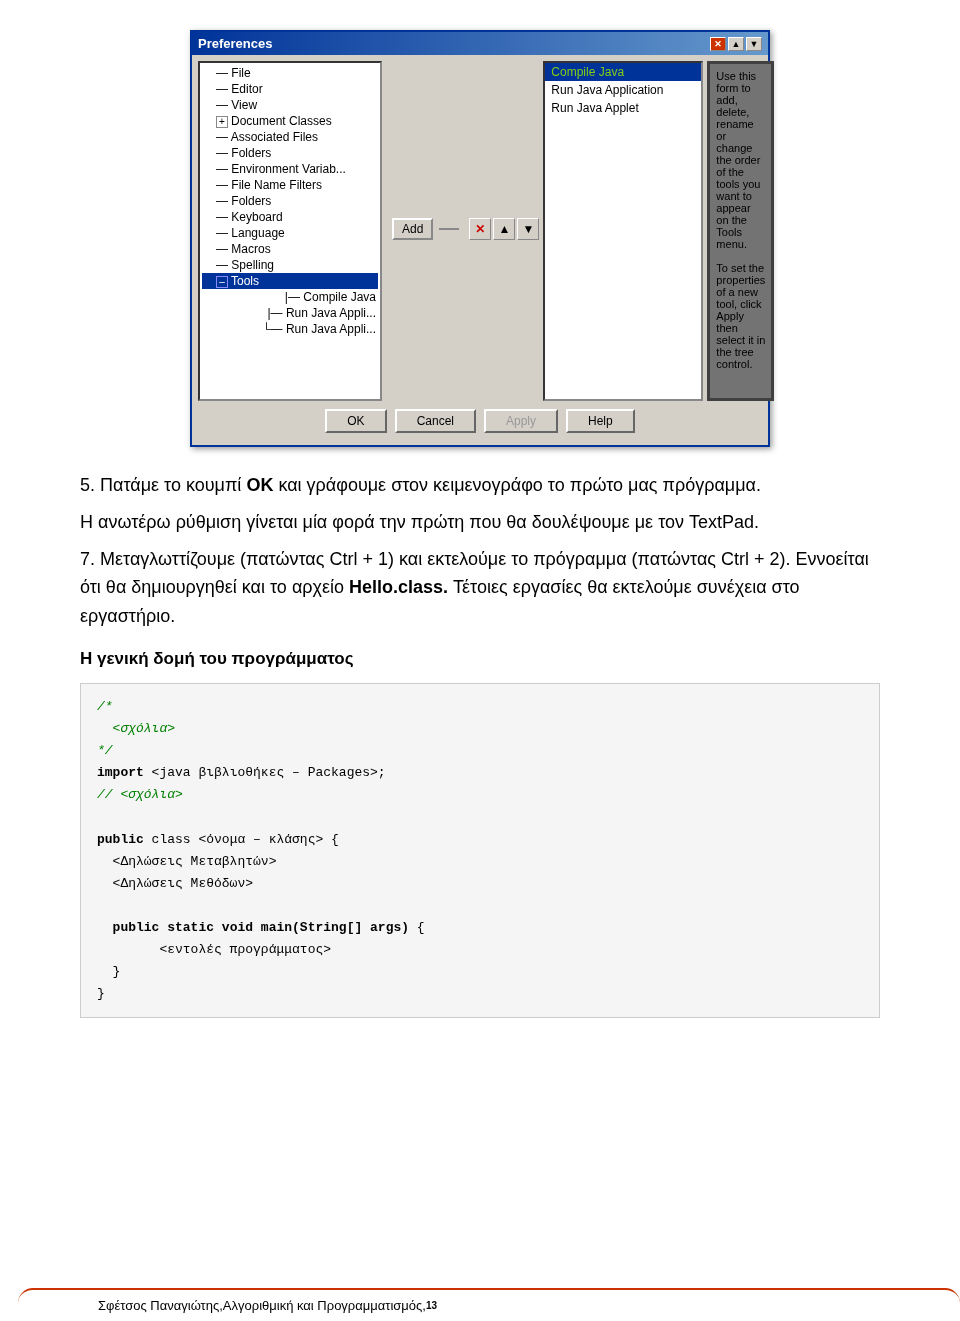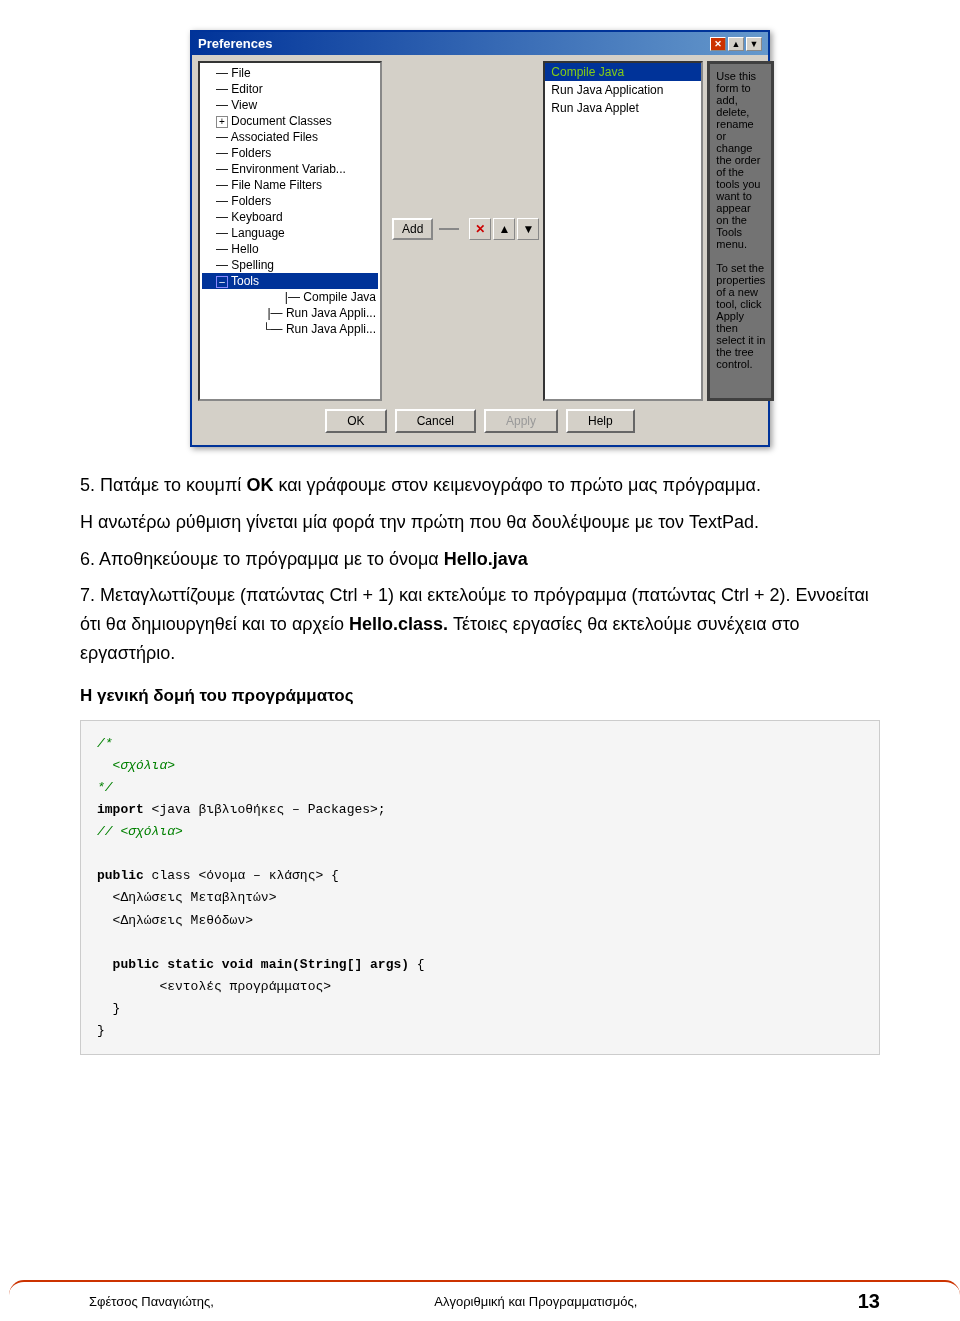--- a/index.html
+++ b/index.html
@@ -254,36 +254,35 @@
       font-family: Arial, sans-serif;
       font-size: 17px;
       font-weight: bold;
       margin: 18px 0 8px 0;
     }
 
     
     .footer {
       position: absolute;
       bottom: 0;
-      left: 9px;
+      left: 18px;
       right: 0;
       border-top: 2px solid #cc3300;
       display: flex;
       align-items: center;
-      justify-content: space-between;
       padding: 8px 80px;
       font-size: 13px;
       color: #000;
       background: #fff;
       border-radius: 15px;
     }
 
     .footer-right {
       font-weight: bold;
-      font-size: 20px;
+      font-size: 10px;
     }
   </style>
 </head>
 <body>
 
 <div class="page-wrapper">
 
   <div class="dialog-container">
     <div class="dialog">
 
@@ -304,21 +303,21 @@
             <div class="tree-item level2">— Editor</div>
             <div class="tree-item level2">— View</div>
             <div class="tree-item level2"><span class="tree-expand">+</span>Document Classes</div>
             <div class="tree-item level2">— Associated Files</div>
             <div class="tree-item level2">— Folders</div>
             <div class="tree-item level2">— Environment Variab...</div>
             <div class="tree-item level2">— File Name Filters</div>
             <div class="tree-item level2">— Folders</div>
             <div class="tree-item level2">— Keyboard</div>
             <div class="tree-item level2">— Language</div>
-            <div class="tree-item level2">— Hello</div>
+            <div class="tree-item level2">— Macros</div>
             <div class="tree-item level2">— Spelling</div>
             <div class="tree-item level2 selected"><span class="tree-expand" style="background:#003399;color:#fff;border-color:#88f;">–</span>Tools</div>
             <div class="tree-item level3">|— Compile Java</div>
             <div class="tree-item level3">|— Run Java Appli...</div>
             <div class="tree-item level3">└— Run Java Appli...</div>
           </div>
 
           <div class="middle-section">
 
             <div style="display:flex; align-items:center; gap:6px; margin-bottom:4px;">
@@ -356,23 +355,20 @@
       </div>
     </div>
   </div>
 
   <div class="page-text">
     <p>
       <span>5.  Πατάμε το κουμπί </span><span class="bold">OK</span><span> και γράφουμε στον κειμενογράφο το πρώτο μας πρόγραμμα.</span>
     </p>
     <p>
       <span>Η ανωτέρω ρύθμιση γίνεται μία φορά την πρώτη που θα δουλέψουμε με τον TextPad.</span>
-    </p>
-    <p>
-      <span>6.  Αποθηκεύουμε το πρόγραμμα με το όνομα </span><span class="bold">Hello.java</span>
     </p>
     <p>
       <span>7.  Μεταγλωττίζουμε (πατώντας Ctrl + 1) και εκτελούμε το πρόγραμμα (πατώντας Ctrl + 2).  Εννοείται ότι θα δημιουργηθεί και το αρχείο </span><span class="bold">Hello.class.</span><span>  Τέτοιες εργασίες θα εκτελούμε συνέχεια στο εργαστήριο.</span>
     </p>
   </div>
 
   <div class="section-heading">Η γενική δομή του προγράμματος</div>
 
   <div class="code-block">
     <span class="code-comment">/*</span><br>

